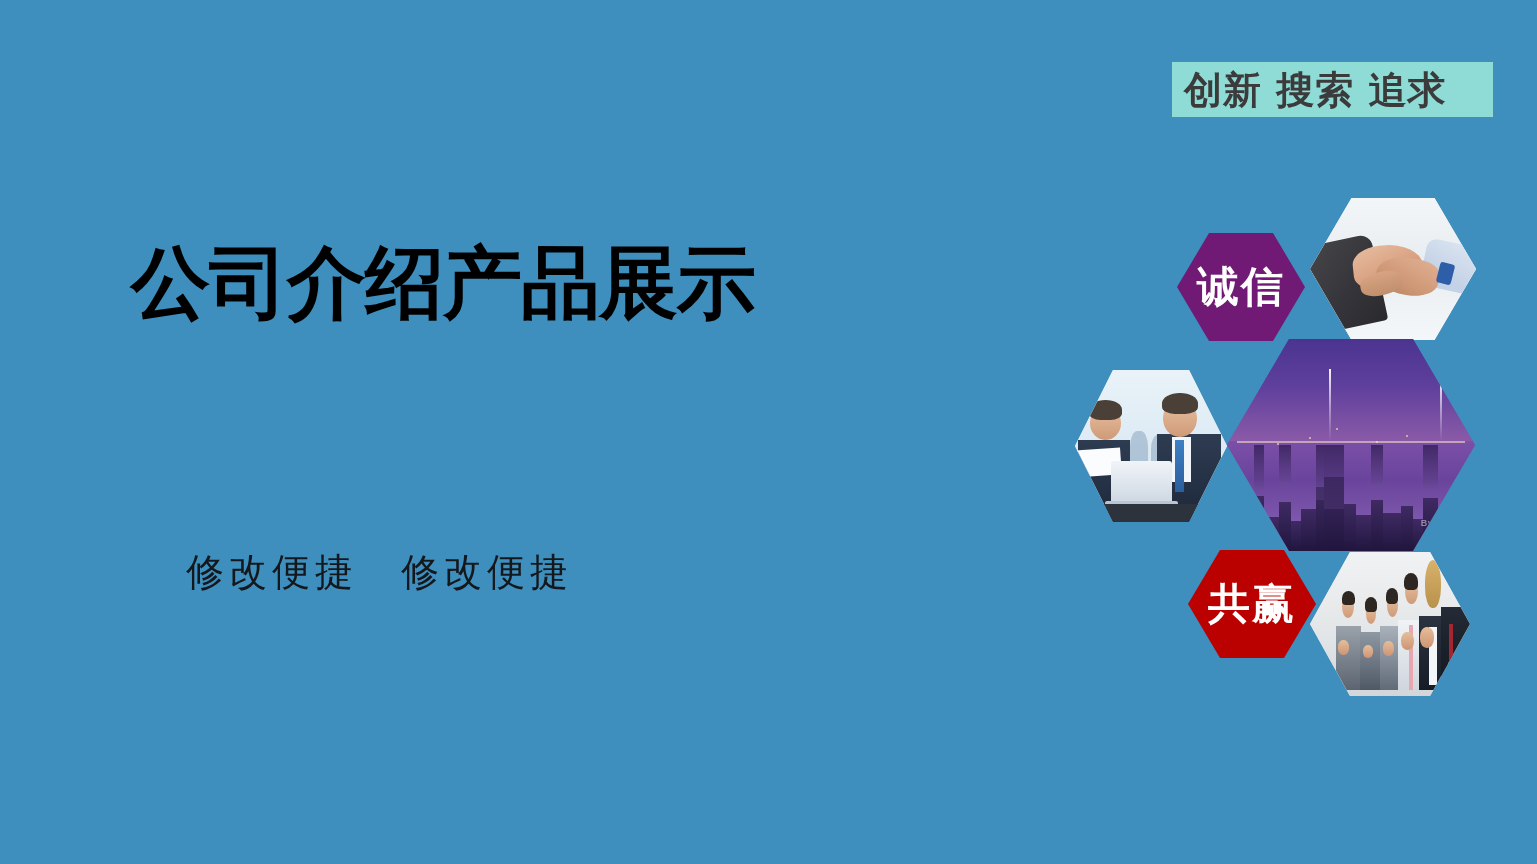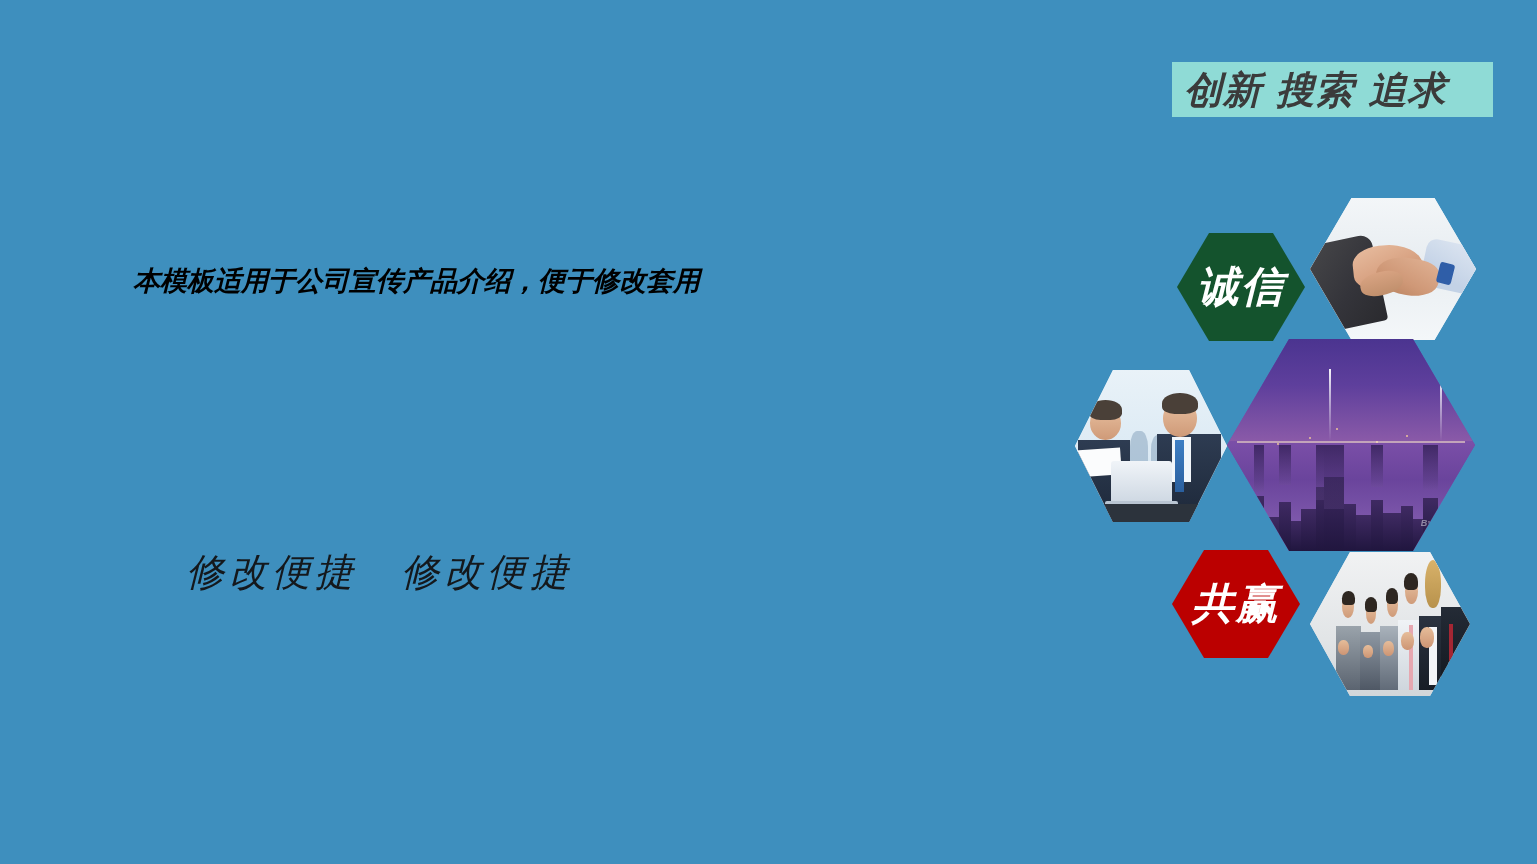--- a/index.html
+++ b/index.html
@@ -119,21 +119,21 @@
   
   #hex-integrity {
     left: 117px;
     top: 53px;
     width: 128px;
     height: 108px;
     background: #BB0000;
   }
   
   #hex-winwin {
-    left: 112px;
+    left: 128px;
     top: 370px;
     width: 128px;
     height: 108px;
     background: #BB0000;
   }
 
   
   #hex-handshake {
     left: 250px;
     top: 18px;
@@ -348,35 +348,35 @@
   }
   #hex-team .tm-hands {
     position: absolute;
     border-radius: 45%;
     background: linear-gradient(180deg,#e6bd9a,#cd9574);
   }
 </style>
 </head>
 <body>
 
-<div id="slide" style="background: rgb(62, 143, 190); font-style: italic;">
+<div id="slide" style="background: rgb(62, 143, 190);">
 
   <div id="tagline-banner" style="background: rgb(143, 219, 214);">
     <span class="banner-text">创新 搜索 追求</span>
   </div>
 
   <div id="title-block">
-    <div id="description">本模板适用于公司宣传产品介绍，便于修改套用</div>
+    <div id="main-title">公司介绍产品展示</div>
   </div>
 
   <div id="bottom-tagline">修改便捷　修改便捷</div>
 
   <div id="hex-cluster">
 
-    <div class="hex" id="hex-integrity" style="background: #14532d;">
+    <div class="hex" id="hex-integrity" style="background: #701a75;">
       <div class="hex-label">诚信</div>
     </div>
 
     <div class="hex" id="hex-handshake">
       <div class="ph-bg"></div>
       <div class="ph-sleeve-dark"></div>
       <div class="ph-sleeve-light"></div>
       <div class="ph-hand-a"></div>
       <div class="ph-hand-b"></div>
       <div class="ph-fingers"></div>

